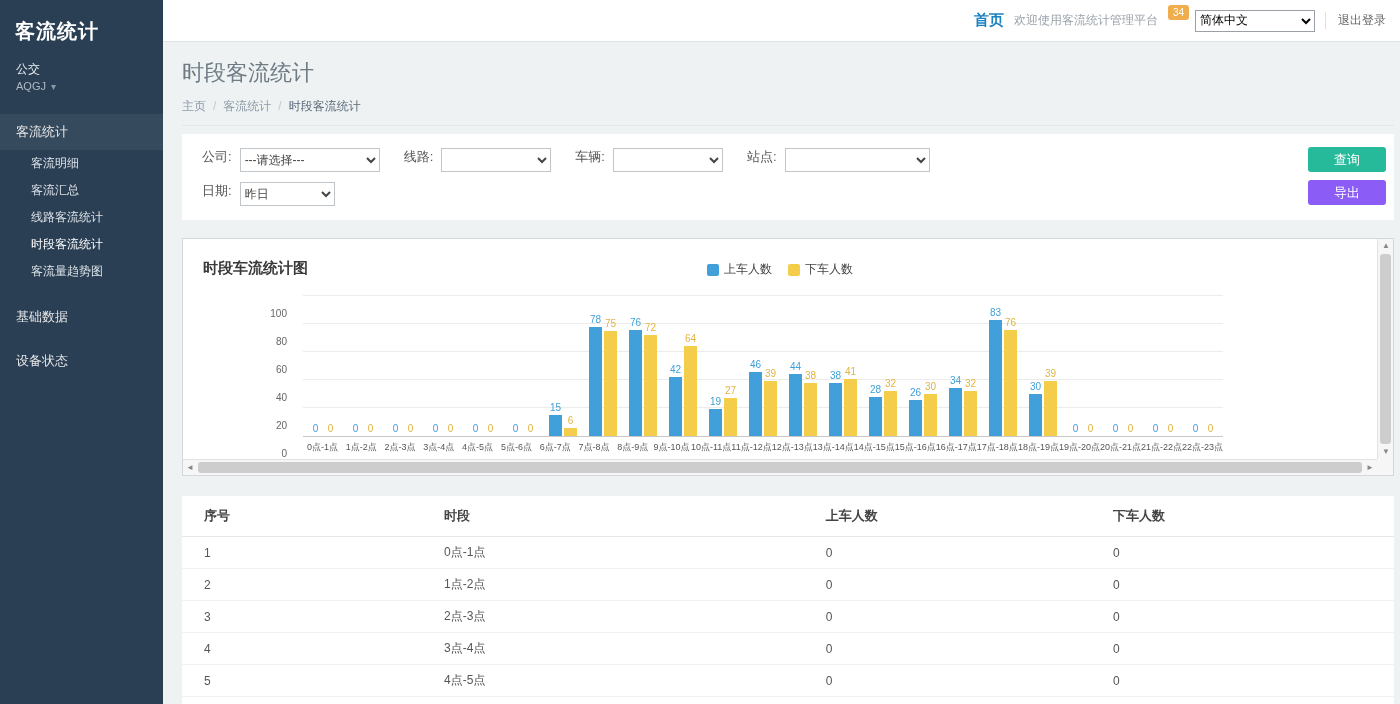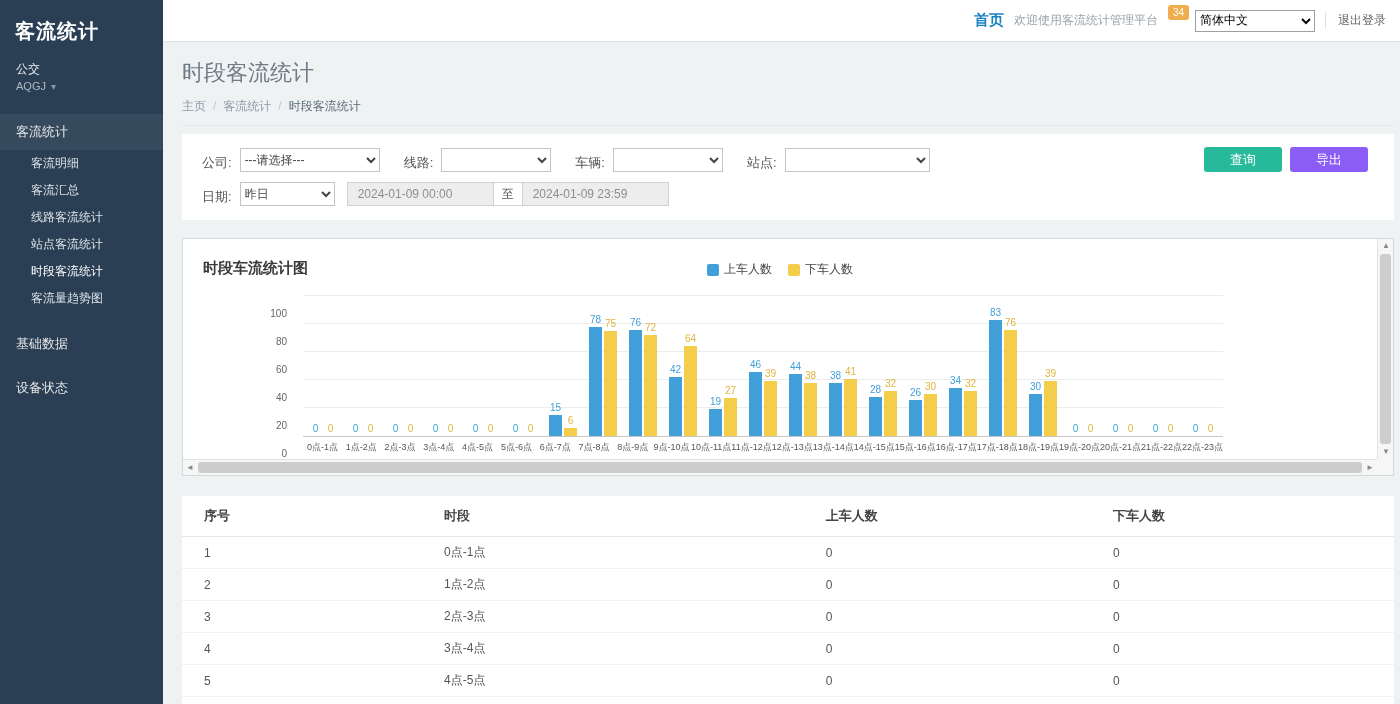--- a/index.html
+++ b/index.html
@@ -40,34 +40,34 @@
   .page-header h1 { font-size:22px; font-weight:normal; color:#6e7b85; margin-bottom:10px; }
   .breadcrumb { font-size:12px; color:#8b9aa8; }
   .crumb { cursor:pointer; }
   .crumb.current { color:#5a6b7a; cursor:default; }
   .crumb-sep { margin:0 7px; color:#c2c9cf; }
 
   
   .filter-card { background:#ffffff; margin-top:8px; padding:14px 20px; position:relative; }
   .filter-row { display:flex; align-items:center; }
   .filter-row + .filter-row { margin-top:10px; }
-  .field { display:flex; align-items:flex-end; margin-right:24px; }
+  .field { display:flex; align-items:flex-start; margin-right:24px; }
   .field label { font-size:13px; color:#555; margin-right:8px; white-space:nowrap; }
   .field select { height:24px; border:1px solid #bfc5c9; background:#fff; font-size:12px; color:#444;
     font-family:"Liberation Sans","DejaVu Sans",sans-serif; }
   .sel-company { width:140px; }
   .sel-route, .sel-vehicle { width:110px; }
   .sel-station { width:145px; }
   .sel-datepreset { width:95px; }
   .date-group { display:flex; align-items:center; margin-left:12px; }
   .date-group input { height:24px; border:1px solid #cfd3d6; background:#ededed; color:#8a8f94;
     font-size:12px; padding:0 10px; width:147px; font-family:"Liberation Sans","DejaVu Sans",sans-serif; }
   .date-addon { height:24px; line-height:22px; border-top:1px solid #cfd3d6; border-bottom:1px solid #cfd3d6;
     background:#fff; color:#555; font-size:12px; padding:0 8px; }
-  .filter-buttons { position:absolute; right:26px; top:13px; display:flex; flex-direction:row; gap:8px; }
+  .filter-buttons { position:absolute; right:8px; top:13px; display:flex; flex-direction:column; gap:8px; }
   .btn { width:78px; height:25px; border:none; border-radius:3px; color:#fff; font-size:13px; cursor:pointer;
     font-family:"Liberation Sans","DejaVu Sans",sans-serif; }
   .btn-query { background:#26B99A; }
   .btn-export { background:#8b5cf6; }
 
   
   .chart-card { background:#ffffff; border:1px solid #d5d8da; margin-top:18px; position:relative;
     height:238px; }
   .chart-inner { margin-right:16px; margin-bottom:16px; padding:20px 20px 6px; height:222px; overflow:hidden; }
   .chart-header { position:relative; height:22px; }
@@ -119,21 +119,20 @@
     <div class="org">公交</div>
     <div class="user">
       <span>AQGJ</span>
       <span class="caret">▾</span>
     </div>
     <nav id="sidebar-menu">
         <div class="nav-section active">客流统计</div>
         <div class="nav-item">客流明细</div>
         <div class="nav-item">客流汇总</div>
         <div class="nav-item">线路客流统计</div>
-        <div class="nav-item">站点客流统计</div>
         <div class="nav-item active">时段客流统计</div>
         <div class="nav-item">客流量趋势图</div>
         <div class="nav-section">基础数据</div>
         <div class="nav-section">设备状态</div>
       </nav>
   </aside>
 
   <div class="main">
 
     <header class="topbar">
@@ -175,25 +174,20 @@
             <label>站点:</label>
             <select class="sel-station"></select>
           </div>
         </div>
         <div class="filter-row">
           <div class="field" style="margin-right:0;">
             <label>日期:</label>
             <select class="sel-datepreset">
               <option>昨日</option>
             </select>
-          </div>
-          <div class="date-group">
-            <input readonly="" value="2024-01-09 00:00" style="">
-            <span class="date-addon">至</span>
-            <input readonly="" value="2024-01-09 23:59" style="">
           </div>
         </div>
         <div class="filter-buttons">
           <button class="btn btn-query">查询</button>
           <button class="btn btn-export">导出</button>
         </div>
       </section>
 
       <section class="chart-card">
         <div class="chart-inner">

